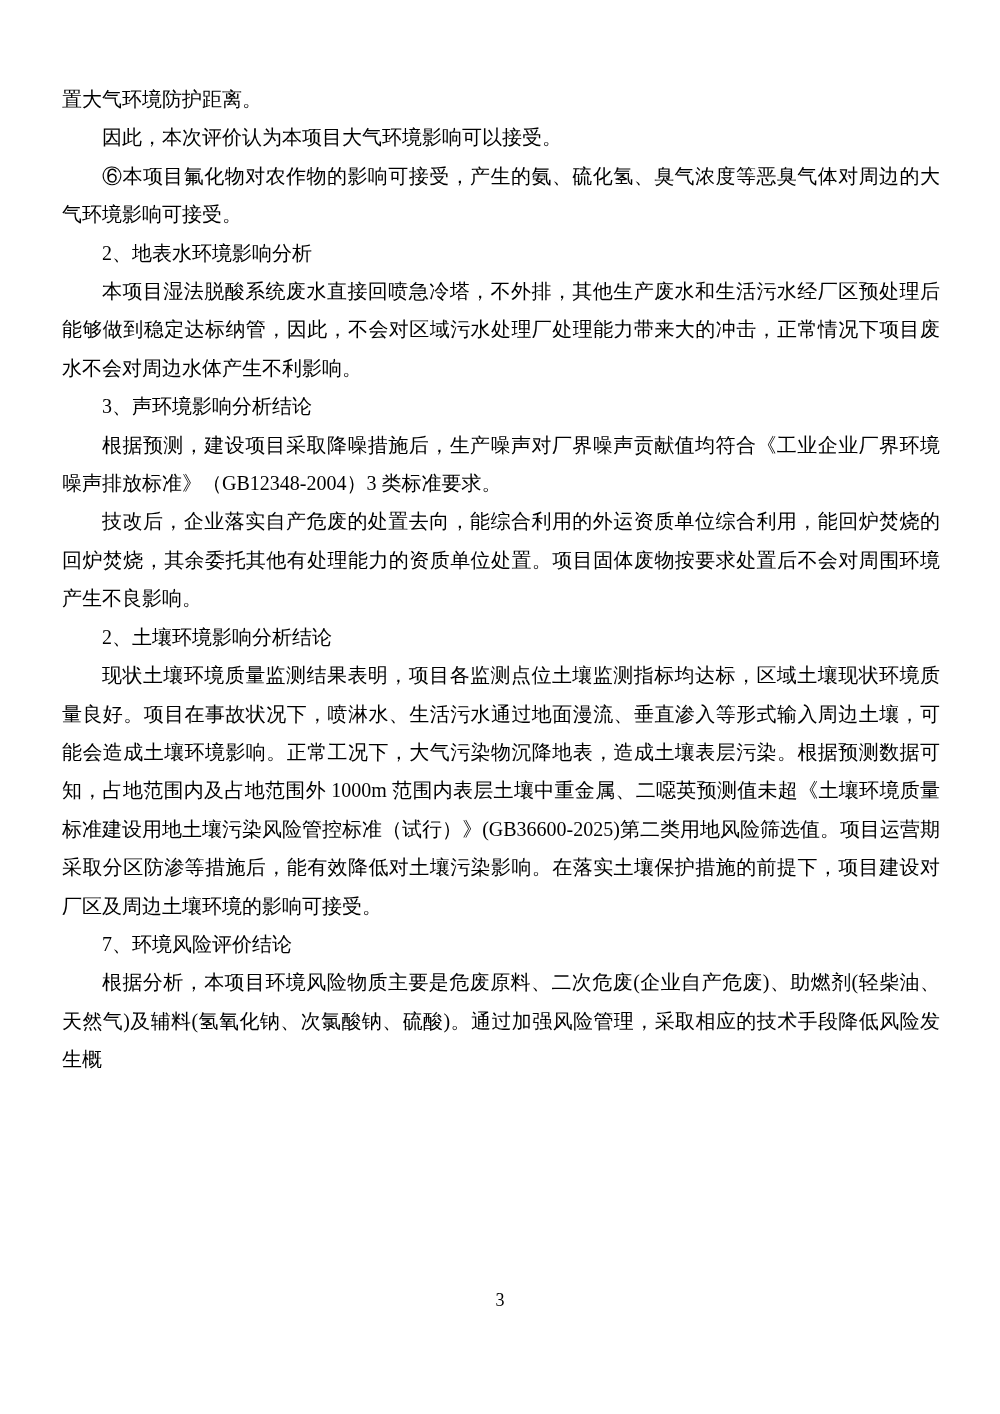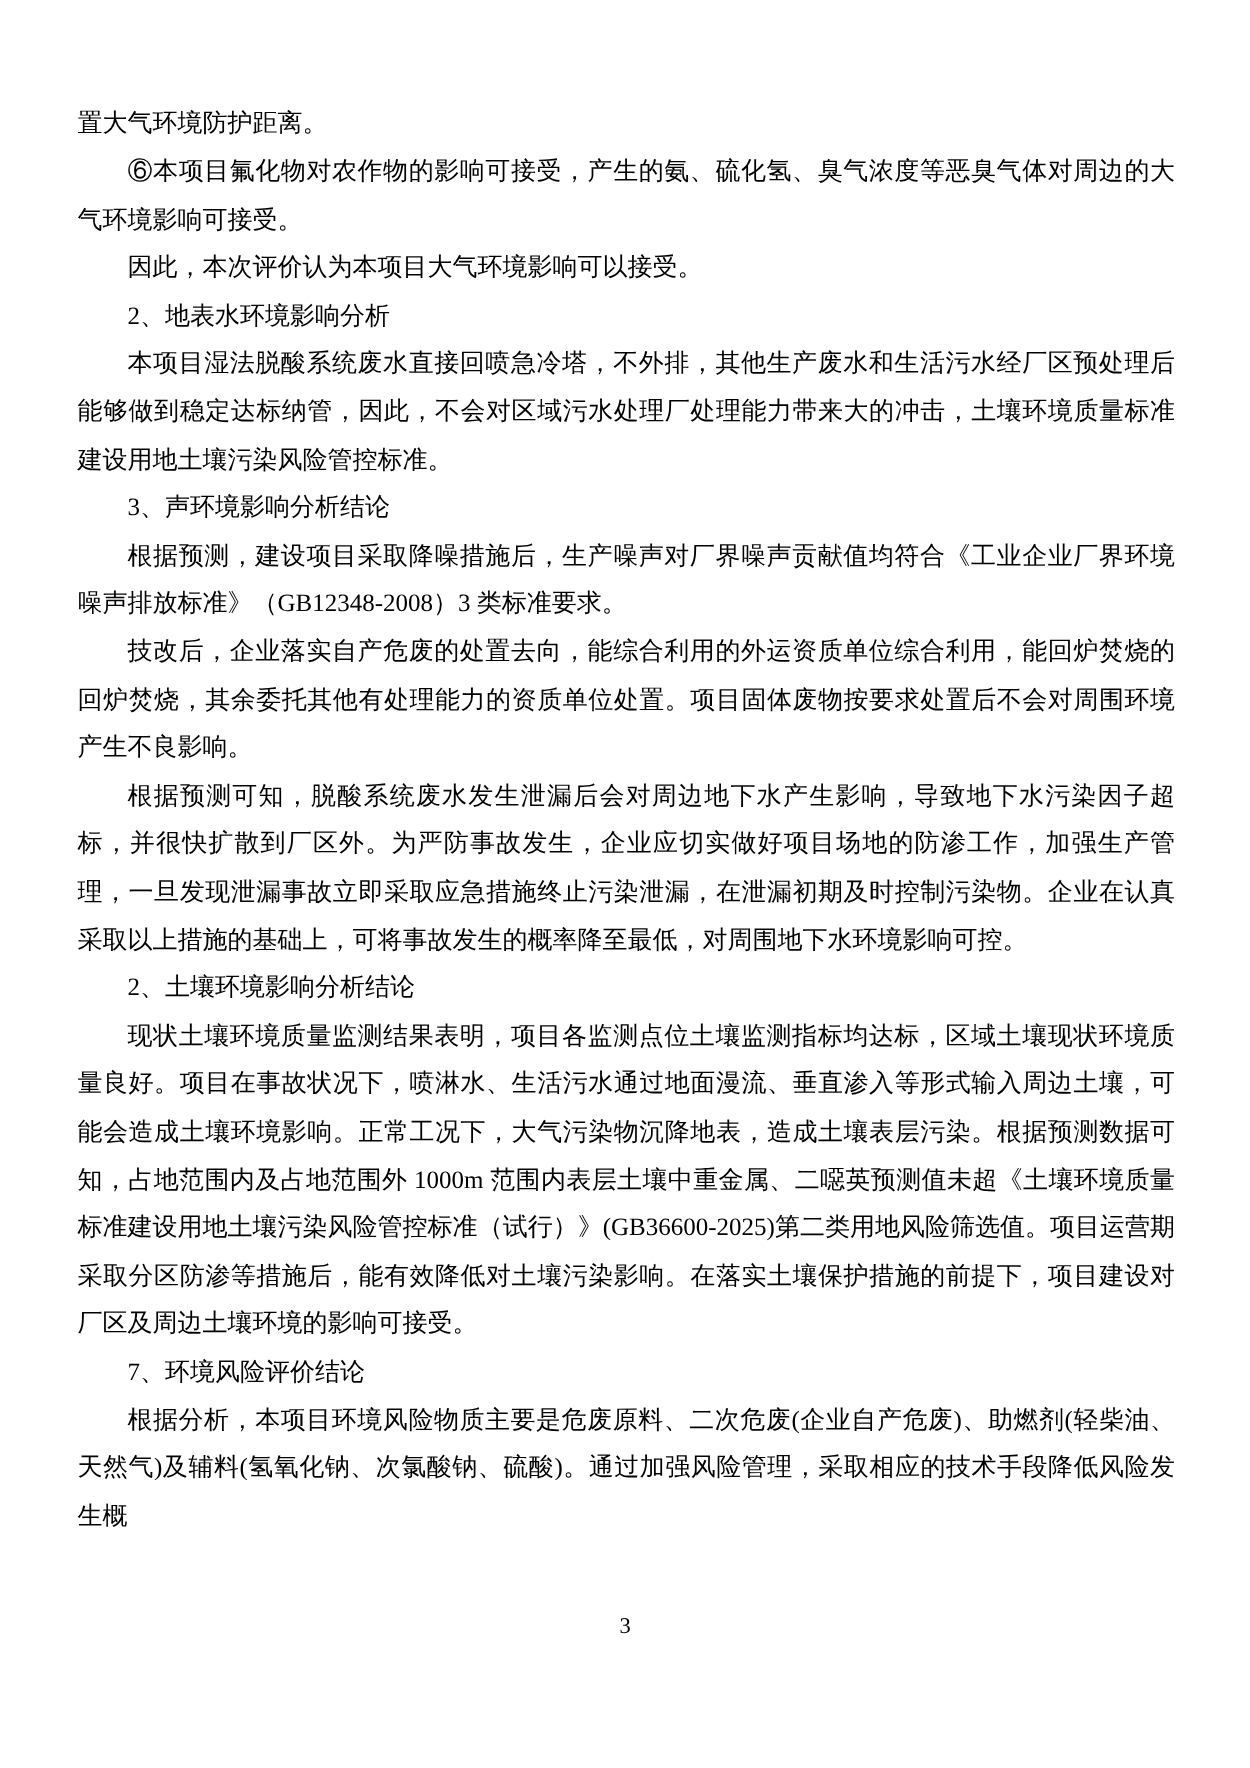--- a/index.html
+++ b/index.html
@@ -50,27 +50,26 @@
     font-size: 18px;
     line-height: 24px;
   }
 </style>
 </head>
 <body>
 
 <div class="page">
   <div class="content">
     <p class="para no-indent">置大气环境防护距离。</p>
+    <p class="para">因此，本次评价认为本项目大气环境影响可以接受。</p>
     <p class="para">⑥本项目氟化物对农作物的影响可接受，产生的氨、硫化氢、臭气浓度等恶臭气体对周边的大气环境影响可接受。</p>
-    <p class="para">因此，本次评价认为本项目大气环境影响可以接受。</p>
     <p class="para">2、地表水环境影响分析</p>
-    <p class="para">本项目湿法脱酸系统废水直接回喷急冷塔，不外排，其他生产废水和生活污水经厂区预处理后能够做到稳定达标纳管，因此，不会对区域污水处理厂处理能力带来大的冲击，土壤环境质量标准建设用地土壤污染风险管控标准。</p>
+    <p class="para">本项目湿法脱酸系统废水直接回喷急冷塔，不外排，其他生产废水和生活污水经厂区预处理后能够做到稳定达标纳管，因此，不会对区域污水处理厂处理能力带来大的冲击，正常情况下项目废水不会对周边水体产生不利影响。</p>
     <p class="para">3、声环境影响分析结论</p>
-    <p class="para">根据预测，建设项目采取降噪措施后，生产噪声对厂界噪声贡献值均符合《工业企业厂界环境噪声排放标准》（GB12348-2008）3 类标准要求。</p>
+    <p class="para">根据预测，建设项目采取降噪措施后，生产噪声对厂界噪声贡献值均符合《工业企业厂界环境噪声排放标准》（GB12348-2004）3 类标准要求。</p>
     <p class="para">技改后，企业落实自产危废的处置去向，能综合利用的外运资质单位综合利用，能回炉焚烧的回炉焚烧，其余委托其他有处理能力的资质单位处置。项目固体废物按要求处置后不会对周围环境产生不良影响。</p>
-    <p class="para">根据预测可知，脱酸系统废水发生泄漏后会对周边地下水产生影响，导致地下水污染因子超标，并很快扩散到厂区外。为严防事故发生，企业应切实做好项目场地的防渗工作，加强生产管理，一旦发现泄漏事故立即采取应急措施终止污染泄漏，在泄漏初期及时控制污染物。企业在认真采取以上措施的基础上，可将事故发生的概率降至最低，对周围地下水环境影响可控。</p>
     <p class="para">2、土壤环境影响分析结论</p>
     <p class="para">现状土壤环境质量监测结果表明，项目各监测点位土壤监测指标均达标，区域土壤现状环境质量良好。项目在事故状况下，喷淋水、生活污水通过地面漫流、垂直渗入等形式输入周边土壤，可能会造成土壤环境影响。正常工况下，大气污染物沉降地表，造成土壤表层污染。根据预测数据可知，占地范围内及占地范围外 1000m 范围内表层土壤中重金属、二噁英预测值未超《土壤环境质量标准建设用地土壤污染风险管控标准（试行）》(GB36600-2025)第二类用地风险筛选值。项目运营期采取分区防渗等措施后，能有效降低对土壤污染影响。在落实土壤保护措施的前提下，项目建设对厂区及周边土壤环境的影响可接受。</p>
     <p class="para">7、环境风险评价结论</p>
     <p class="para">根据分析，本项目环境风险物质主要是危废原料、二次危废(企业自产危废)、助燃剂(轻柴油、天然气)及辅料(氢氧化钠、次氯酸钠、硫酸)。通过加强风险管理，采取相应的技术手段降低风险发生概</p>
   </div>
   <div class="page-number">3</div>
 </div>
 
 </body></html>

